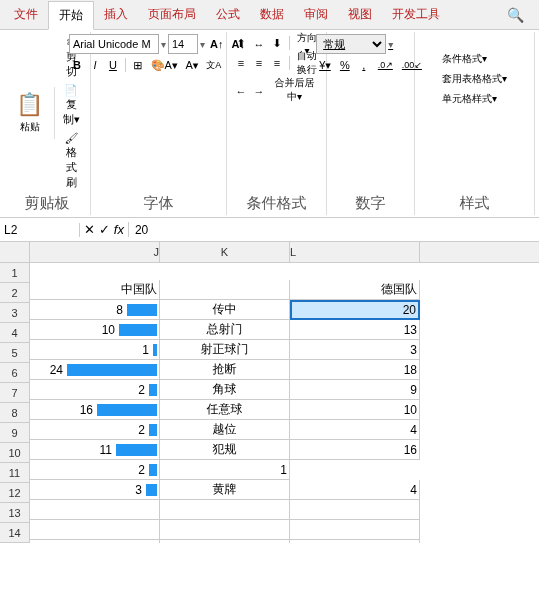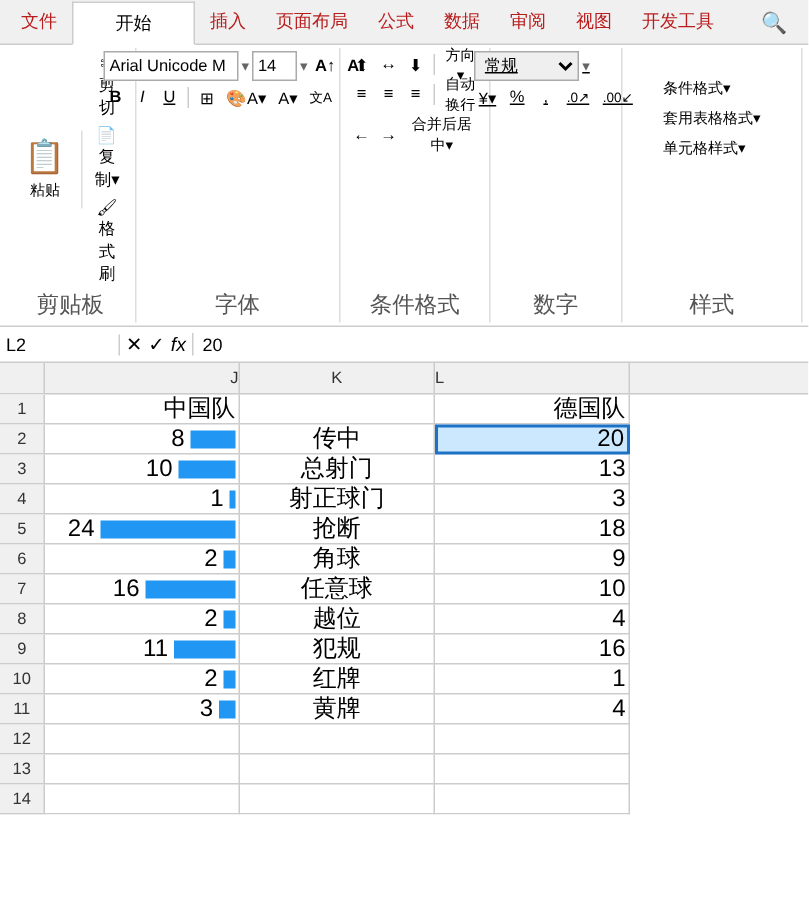--- a/index.html
+++ b/index.html
@@ -2,21 +2,21 @@
 <html><head>
   <meta charset="utf-8">
   <style>
     * { margin: 0; padding: 0; box-sizing: border-box; }
     body { font-family: 'Segoe UI', Arial, sans-serif; font-size: 12px; background: #fff; overflow: hidden; width: 539px; height: 598px; }
     
     
     .tab-bar { display: flex; align-items: center; background: #f0f0f0; border-bottom: 1px solid #ccc; height: 30px; padding: 0 4px; gap: 0; }
     .tab { padding: 4px 10px; font-size: 12px; cursor: pointer; color: #b91c1c; height: 100%; display: flex; align-items: center; }
     .tab.active { background: #fff; border: 1px solid #ccc; border-bottom: 1px solid #fff; margin-bottom: -1px; color: #000; }
-    .tab-title { background: #1e72c5; color: #fff; padding: 4px 28px; }
+    .tab-title { background: #1e72c5; color: #fff; padding: 4px 10px; }
     
     
     .ribbon-content { display: flex; align-items: stretch; gap: 0; padding: 2px 4px; min-height: 80px; border-bottom: 1px solid #ccc; }
     .ribbon-section { border-right: 1px solid #ddd; padding: 2px 6px; display: flex; flex-direction: column; align-items: center; min-width: 50px; }
     .ribbon-section-label { font-size: 15px; color: #555; margin-top: auto; padding-top: 2px; }
     .ctrl-row { display: flex; align-items: center; gap: 2px; }
     
     
     .rb-btn { background: #fff; border: 1px solid transparent; padding: 1px 3px; font-size: 11px; cursor: pointer; display: flex; align-items: center; gap: 2px; border-radius: 2px; }
     .rb-btn-large { flex-direction: column; min-height: 60px; justify-content: center; padding: 2px 4px; font-size: 10px; }
@@ -32,21 +32,21 @@
     .col-headers { display: flex; background: #f0f0f0; border-bottom: 1px solid #ccc; }
     .col-header-corner { width: 30px; min-width: 30px; border-right: 1px solid #ccc; height: 20px; background: #f0f0f0; }
     .col-header { height: 20px; display: flex; align-items: center; justify-content: center; border-right: 1px solid #ccc; font-size: 11px; color: #333; background: #f0f0f0; }
 
     .grid-body { display: flex; }
     .row-headers { display: flex; flex-direction: column; background: #f0f0f0; }
     .row-header { width: 30px; min-width: 30px; height: 20px; display: flex; align-items: center; justify-content: center; border-right: 1px solid #ccc; border-bottom: 1px solid #ccc; font-size: 11px; color: #333; background: #f0f0f0; }
     
     .grid { flex: 1; display: flex; flex-direction: column; }
     .grid-row { display: flex; height: 20px; }
-    .cell { border-right: 1px solid #ccc; border-bottom: 1px solid #ccc; height: 20px; display: flex; align-items: center; font-size: 16px; overflow: hidden; padding: 0 2px; }
+    .cell { border-right: 1px solid #ccc; border-bottom: 1px solid #ccc; height: 20px; display: flex; align-items: center; font-size: 12px; overflow: hidden; padding: 0 2px; margin-top: 17px; }
     .cell.selected { background: #cce8ff; border: 2px solid #1e72c5; }
     .cell-j { width: 130px; min-width: 130px; justify-content: flex-end; }
     .cell-k { width: 130px; min-width: 130px; justify-content: center; }
     .cell-l { width: 130px; min-width: 130px; justify-content: flex-start; }
     .bar { background: #2196F3; height: 12px; display: inline-block; }
     
     
     .font-name-box { width: 90px; border: 1px solid #aaa; padding: 1px 3px; font-size: 11px; height: 20px; }
     .font-size-box { width: 30px; border: 1px solid #aaa; padding: 1px 3px; font-size: 11px; height: 20px; }
     .small-btn { border: 1px solid transparent; background: transparent; padding: 0 2px; font-size: 11px; cursor: pointer; height: 18px; display: flex; align-items: center; justify-content: center; min-width: 16px; }
@@ -277,21 +277,20 @@
             <span class="bar" style="width: 41px;"></span>
           </div>
           <div class="cell cell-k">犯规</div>
           <div class="cell cell-l" style="justify-content: flex-end;">16</div>
         </div>
         <div class="grid-row">
           <div class="cell cell-j" style="justify-content: flex-end;">
             <span style="margin-right: 4px; min-width: 16px; text-align: right;">2</span>
             <span class="bar" style="width: 8px;"></span>
           </div>
-          <div class="cell cell-k">红牌</div>
           <div class="cell cell-l" style="justify-content: flex-end;">1</div>
         </div>
         <div class="grid-row">
           <div class="cell cell-j" style="justify-content: flex-end;">
             <span style="margin-right: 4px; min-width: 16px; text-align: right;">3</span>
             <span class="bar" style="width: 11px;"></span>
           </div>
           <div class="cell cell-k">黄牌</div>
           <div class="cell cell-l" style="justify-content: flex-end;">4</div>
         </div>

